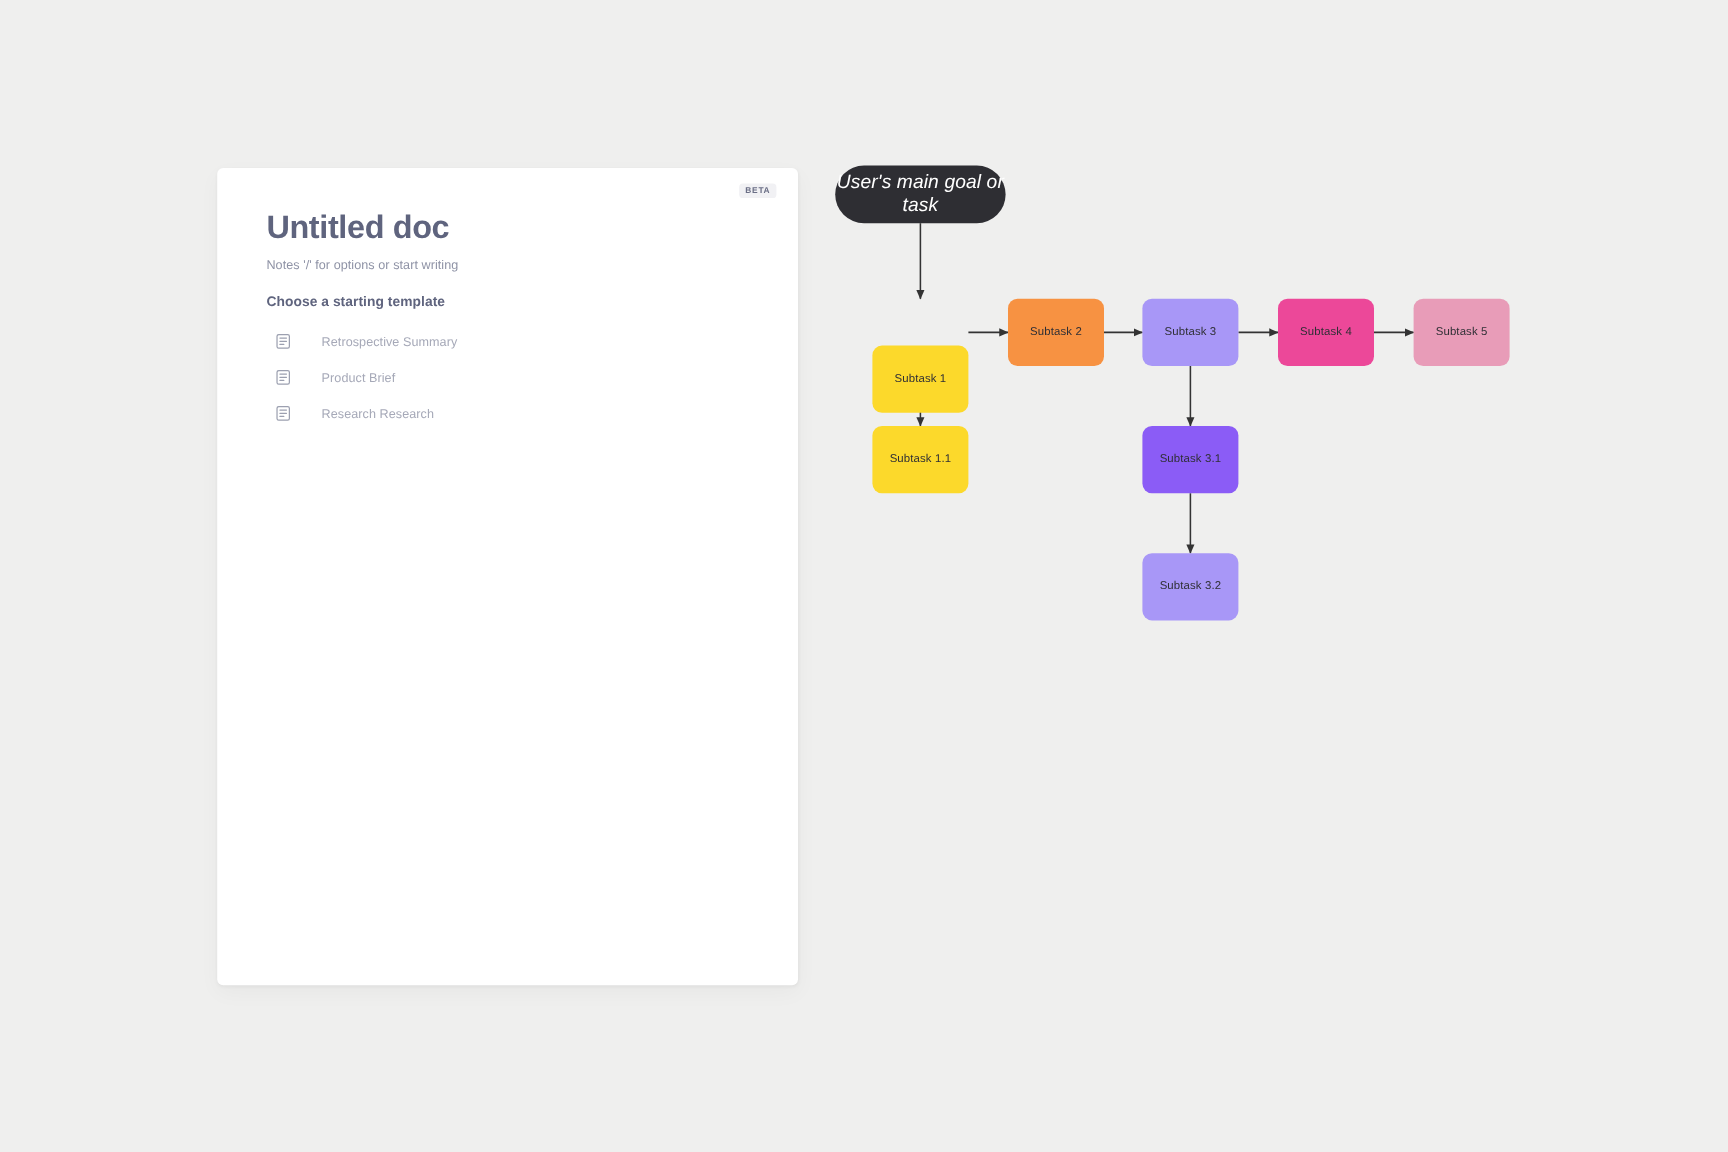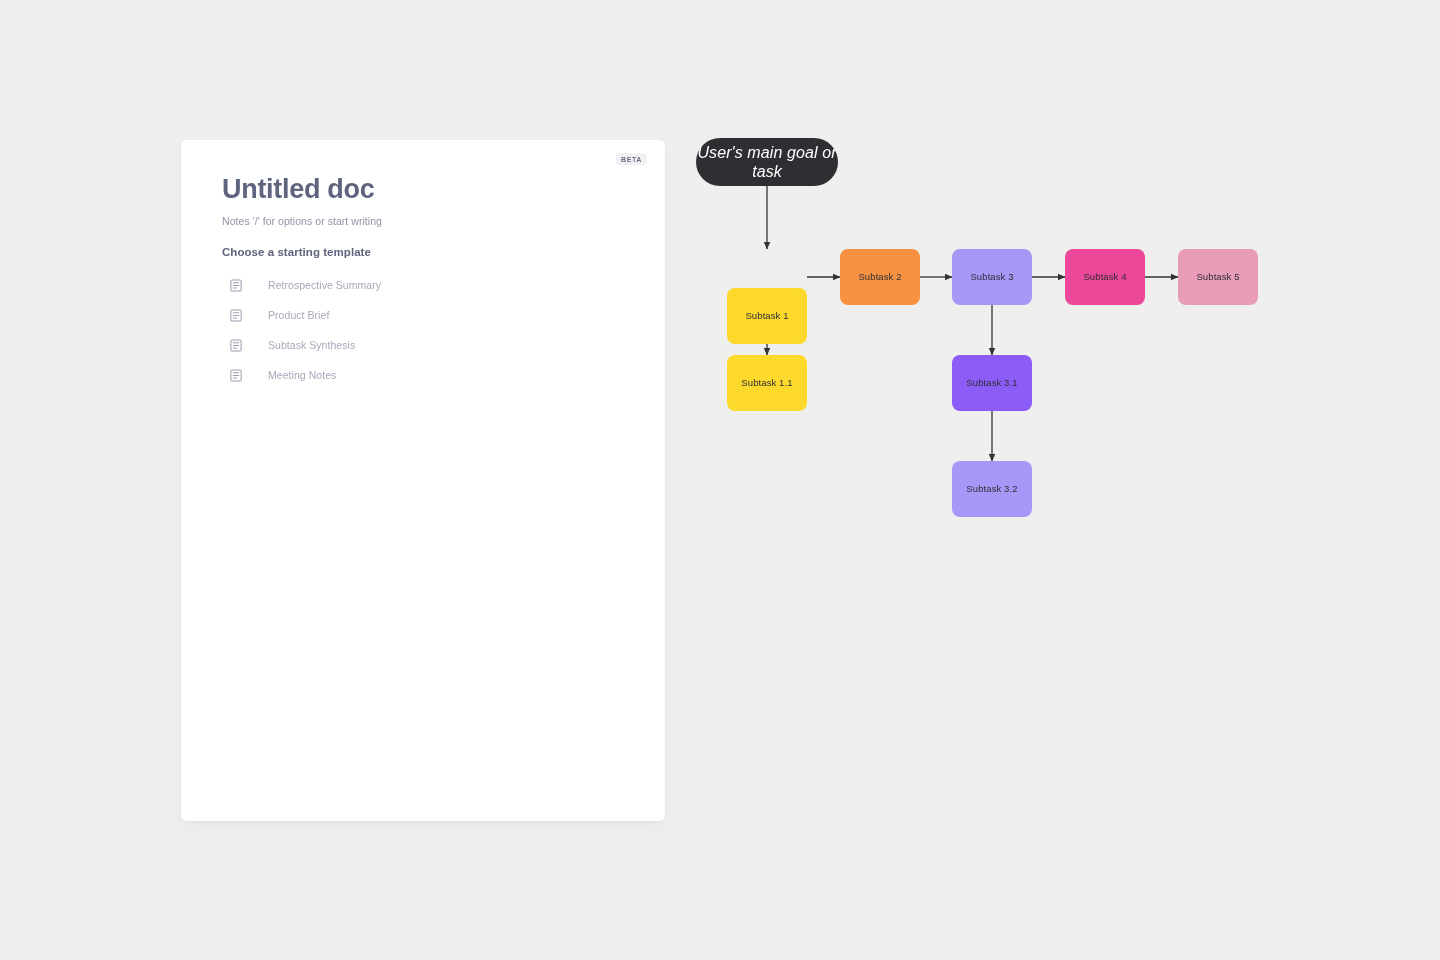--- a/index.html
+++ b/index.html
@@ -199,34 +199,23 @@
 
       <div class="template-item">
         <span class="doc-icon">
           <svg viewBox="0 0 14 15" width="12" height="13" fill="none" xmlns="http://www.w3.org/2000/svg">
             <rect x="1" y="1" width="12" height="13" rx="1.6" stroke="#9ca0b0" stroke-width="1.2"></rect>
             <line x1="3.8" y1="4.3" x2="10.2" y2="4.3" stroke="#9ca0b0" stroke-width="1.2" stroke-linecap="round"></line>
             <line x1="3.8" y1="7.4" x2="10.2" y2="7.4" stroke="#9ca0b0" stroke-width="1.2" stroke-linecap="round"></line>
             <line x1="3.8" y1="10.5" x2="7.6" y2="10.5" stroke="#9ca0b0" stroke-width="1.2" stroke-linecap="round"></line>
           </svg>
         </span>
-        <span class="tpl-label">Subtask Synthesis</span>
+        <span class="tpl-label">Research Research</span>
       </div>
 
-      <div class="template-item">
-        <span class="doc-icon">
-          <svg viewBox="0 0 14 15" width="12" height="13" fill="none" xmlns="http://www.w3.org/2000/svg">
-            <rect x="1" y="1" width="12" height="13" rx="1.6" stroke="#9ca0b0" stroke-width="1.2"></rect>
-            <line x1="3.8" y1="4.3" x2="10.2" y2="4.3" stroke="#9ca0b0" stroke-width="1.2" stroke-linecap="round"></line>
-            <line x1="3.8" y1="7.4" x2="10.2" y2="7.4" stroke="#9ca0b0" stroke-width="1.2" stroke-linecap="round"></line>
-            <line x1="3.8" y1="10.5" x2="7.6" y2="10.5" stroke="#9ca0b0" stroke-width="1.2" stroke-linecap="round"></line>
-          </svg>
-        </span>
-        <span class="tpl-label">Meeting Notes</span>
-      </div>
 
     </div>
   </div>
 </div>
 
 <div id="flowchart">
 
   <svg id="flow-svg" xmlns="http://www.w3.org/2000/svg">
     <defs>
       <marker id="arrowhead" markerWidth="7" markerHeight="7" refX="5.6" refY="3" orient="auto" markerUnits="strokeWidth">

